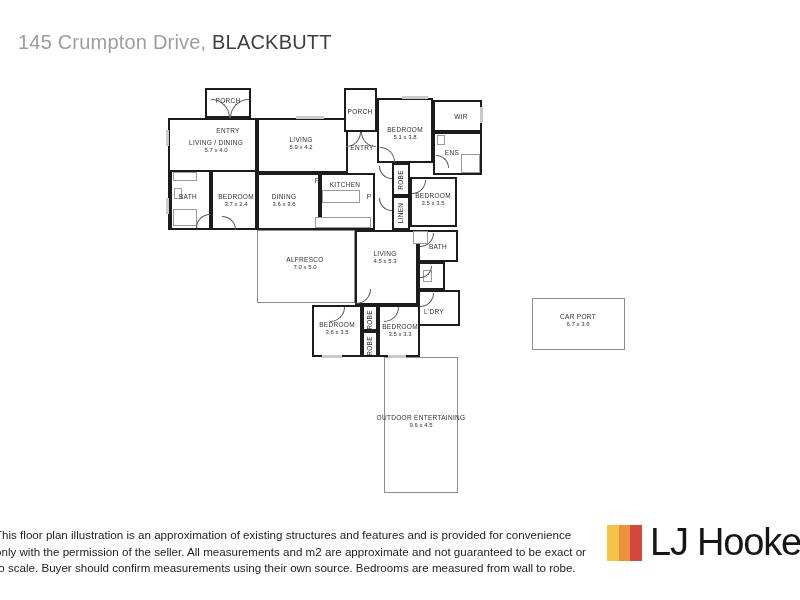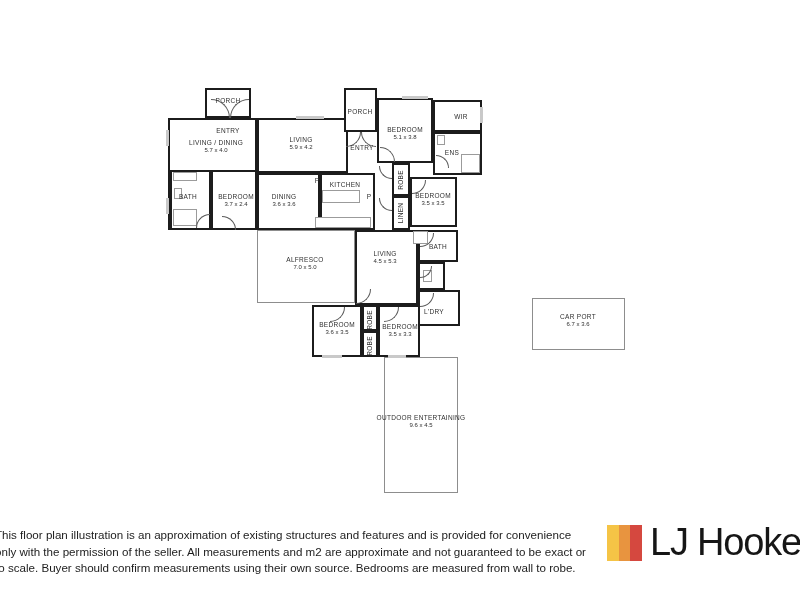--- a/index.html
+++ b/index.html
@@ -28,20 +28,21 @@
   .logo{position:absolute;left:607px;top:521px;display:flex;align-items:center;white-space:nowrap}
   .logo-mark{width:35px;height:36px;display:flex;flex-shrink:0}
   .logo-mark .stripe{flex:1;height:100%}
   .logo-text{font-size:38px;font-weight:500;color:#161616;letter-spacing:-1.2px;margin-left:8px}
 </style>
 </head>
 <body>
 
 <div class="page">
 
+  <div class="title"><span class="addr">145 Crumpton Drive, </span><span class="suburb">BLACKBUTT</span></div>
 
   <div id="plan">
       <div class="rect thick" style="left: 205px; top: 88px; width: 46px; height: 30px;"></div>
       <div class="rect thick" style="left: 168px; top: 118px; width: 89px; height: 112px;"></div>
       <div class="rect thick" style="left: 170px; top: 170px; width: 41px; height: 60px;"></div>
       <div class="rect thick" style="left: 211px; top: 170px; width: 46px; height: 60px;"></div>
       <div class="rect thick" style="left: 257px; top: 118px; width: 91px; height: 55px;"></div>
       <div class="rect thick" style="left: 257px; top: 173px; width: 63px; height: 57px;"></div>
       <div class="rect thick" style="left: 320px; top: 173px; width: 55px; height: 57px;"></div>
       <div class="rect thick" style="left: 344px; top: 88px; width: 33px; height: 44px;"></div>

